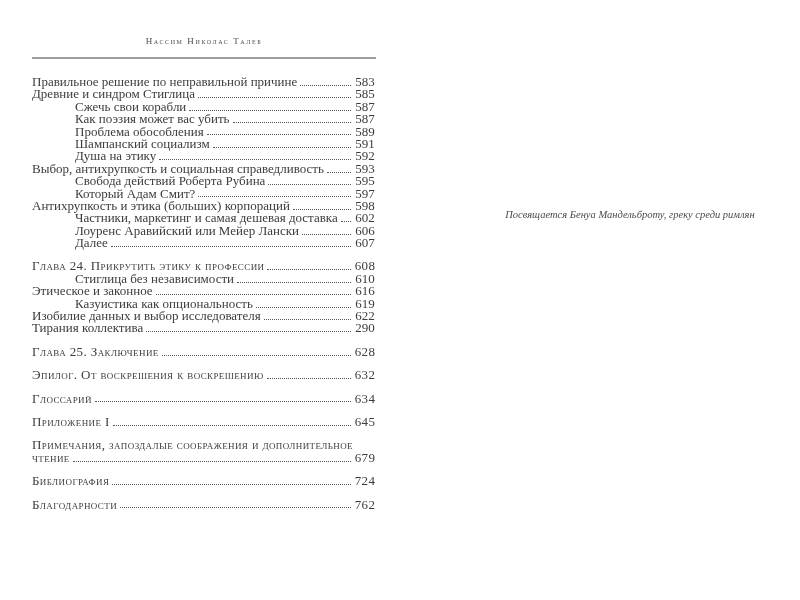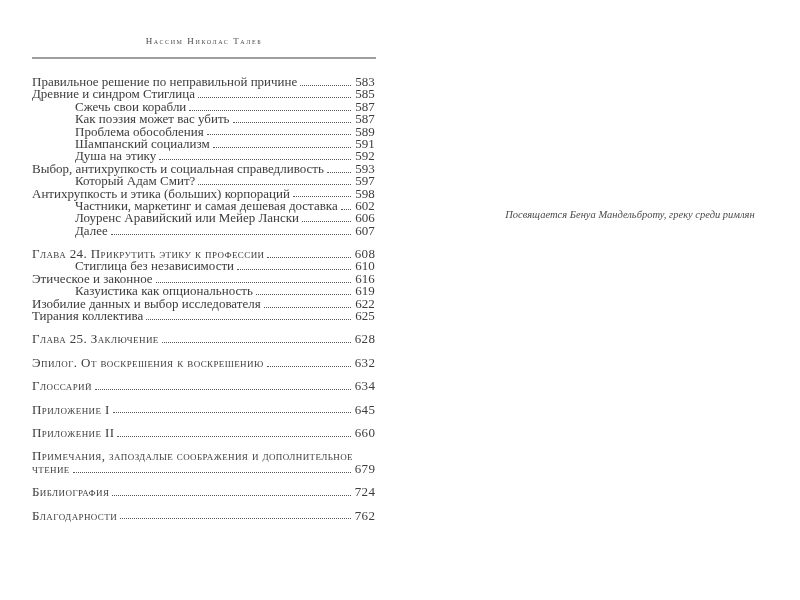--- a/index.html
+++ b/index.html
@@ -145,20 +145,25 @@
     <span class="title">Душа на этику</span>
     <span class="dots"></span>
     <span class="pageno">592</span>
   </div>
         <div class="toc-entry">
     <span class="title">Выбор, антихрупкость и социальная справедливость</span>
     <span class="dots"></span>
     <span class="pageno">593</span>
   </div>
         <div class="toc-entry italic">
+    <span class="title">Свобода действий Роберта Рубина</span>
+    <span class="dots"></span>
+    <span class="pageno">595</span>
+  </div>
+        <div class="toc-entry italic">
     <span class="title">Который Адам Смит?</span>
     <span class="dots"></span>
     <span class="pageno">597</span>
   </div>
         <div class="toc-entry">
     <span class="title">Антихрупкость и этика (больших) корпораций</span>
     <span class="dots"></span>
     <span class="pageno">598</span>
   </div>
         <div class="toc-entry italic">
@@ -197,46 +202,41 @@
     <span class="pageno">619</span>
   </div>
         <div class="toc-entry">
     <span class="title">Изобилие данных и выбор исследователя</span>
     <span class="dots"></span>
     <span class="pageno">622</span>
   </div>
         <div class="toc-entry">
     <span class="title">Тирания коллектива</span>
     <span class="dots"></span>
-    <span class="pageno">625</span>
+    <span class="pageno">290</span>
   </div>
         <div class="toc-entry caps gap">
     <span class="title">Глава 25. Заключение</span>
     <span class="dots"></span>
     <span class="pageno">628</span>
   </div>
         <div class="toc-entry caps gap">
     <span class="title">Эпилог. От воскрешения к воскрешению</span>
     <span class="dots"></span>
     <span class="pageno">632</span>
   </div>
         <div class="toc-entry caps gap">
     <span class="title">Глоссарий</span>
     <span class="dots"></span>
     <span class="pageno">634</span>
   </div>
         <div class="toc-entry caps gap">
     <span class="title">Приложение I</span>
     <span class="dots"></span>
     <span class="pageno">645</span>
-  </div>
-        <div class="toc-entry caps gap">
-    <span class="title">Приложение II</span>
-    <span class="dots"></span>
-    <span class="pageno">660</span>
   </div>
         <div class="toc-entry caps gap noleader">
     <span class="title">Примечания, запоздалые соображения и дополнительное</span>
     <span class="dots"></span>
 
   </div>
         <div class="toc-entry caps">
     <span class="title">чтение</span>
     <span class="dots"></span>
     <span class="pageno">679</span>

